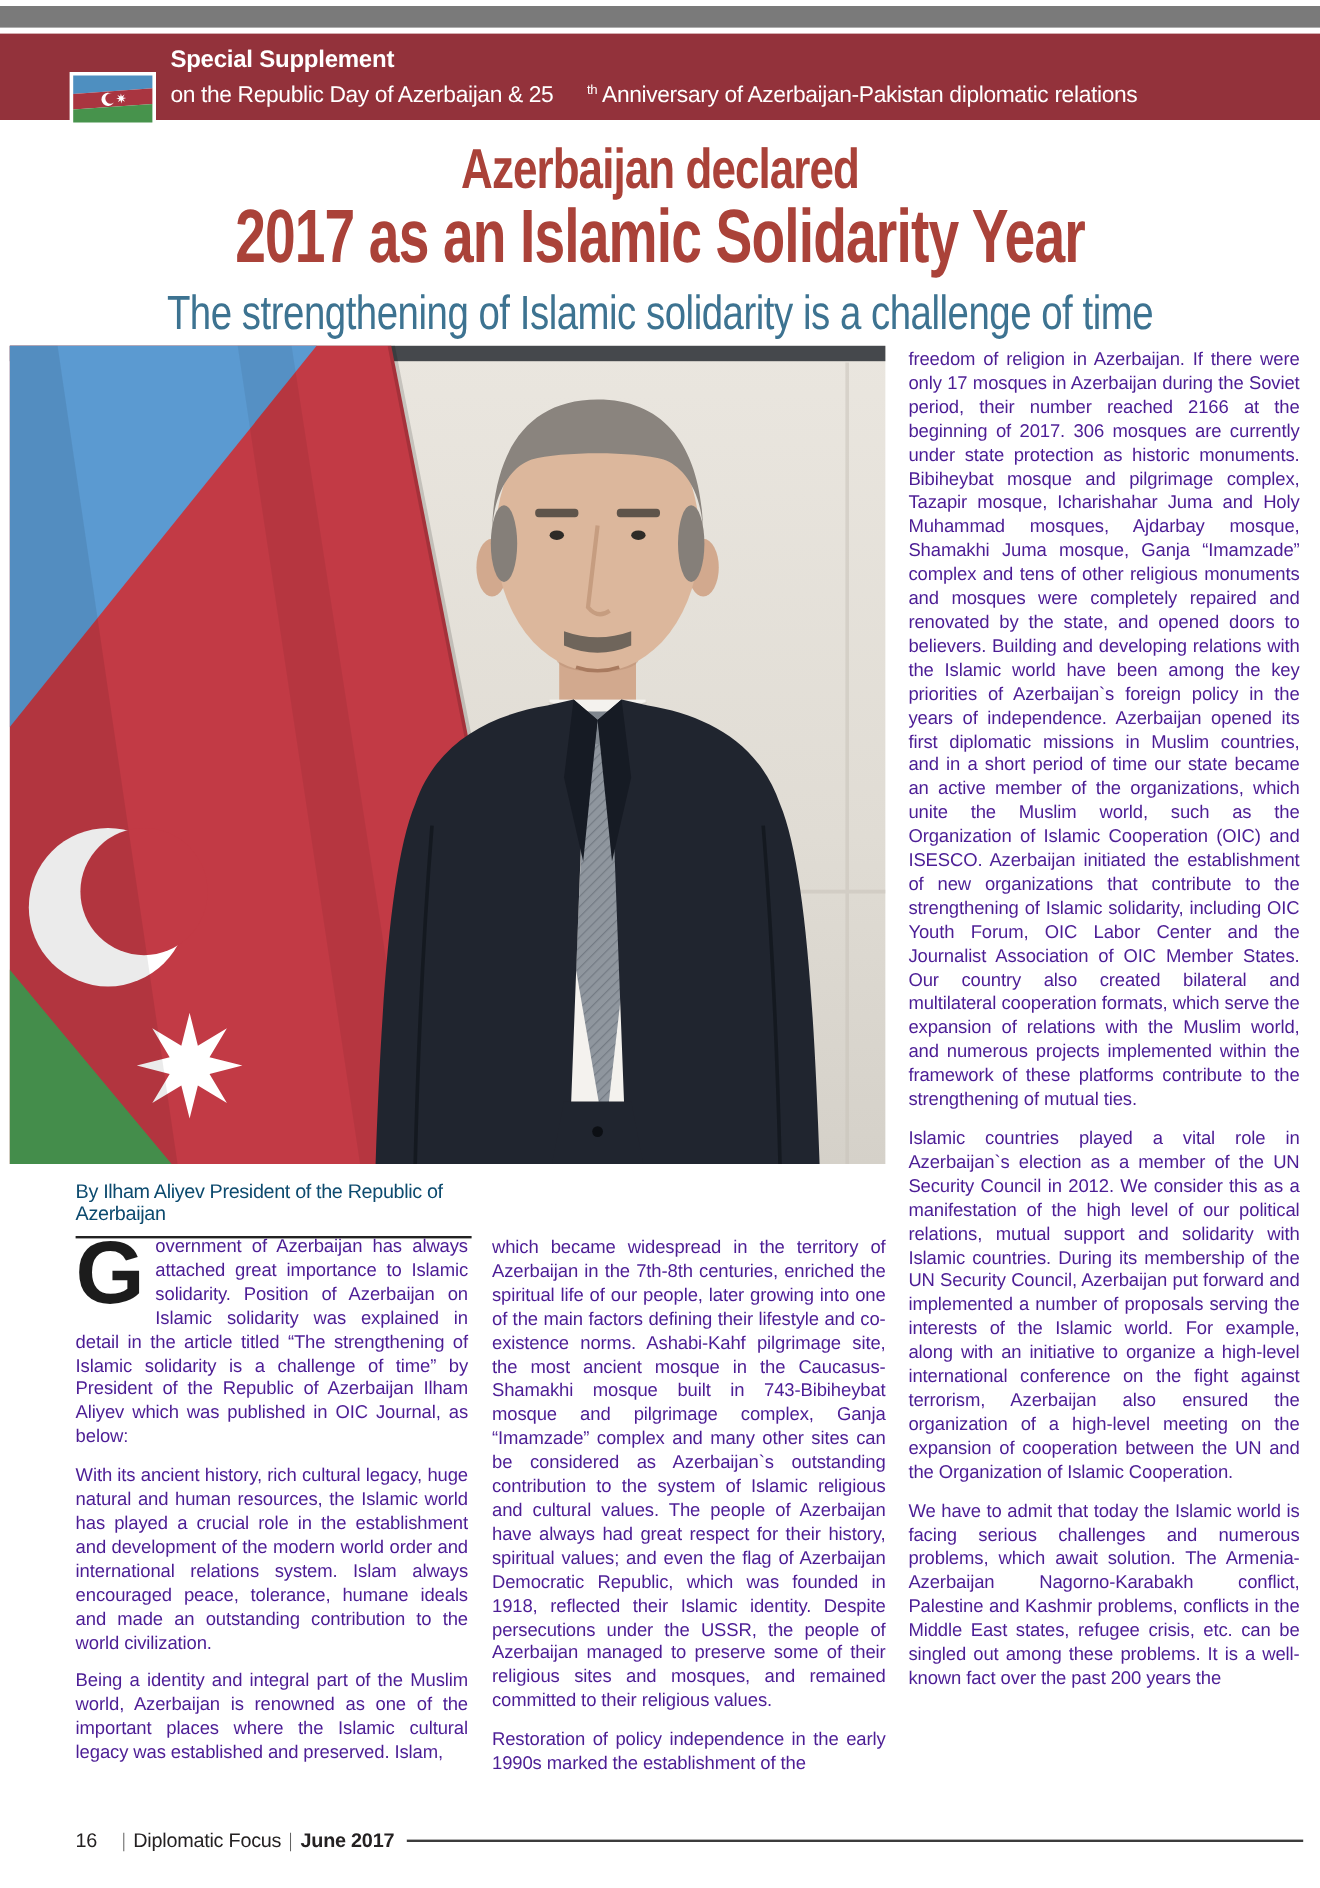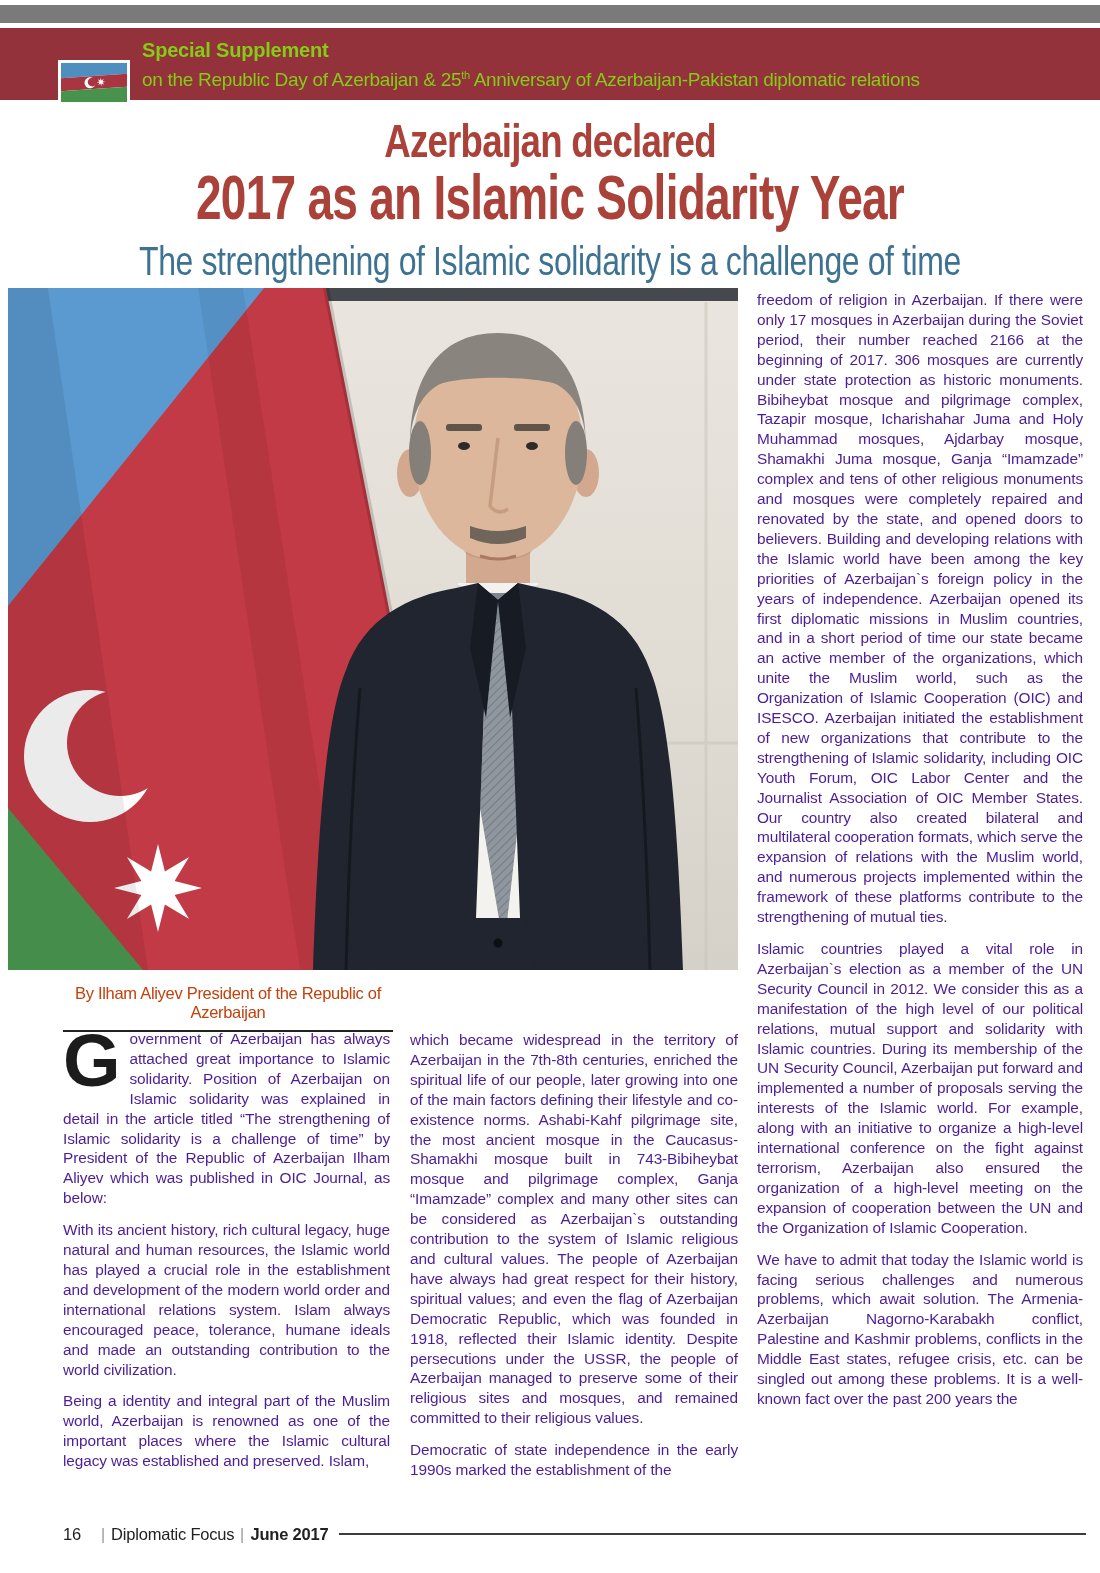--- a/index.html
+++ b/index.html
@@ -5,24 +5,24 @@
   html,body { margin:0; padding:0; background:#ffffff; }
   .page {
     position:relative; width:1100px; height:1573px; background:#ffffff;
     font-family:"Liberation Sans", sans-serif; overflow:hidden;
   }
 
   
   .top-bar { position:absolute; left:0; top:5px; width:1100px; height:18px; background:#7a7a7a; }
   .red-band { position:absolute; left:0; top:28px; width:1100px; height:72px; background:#93323B; }
 
-  .band-text { position:absolute; left:142px; top:9px; color:#84cc16; }
+  .band-text { position:absolute; left:142px; top:9px; color:#ffffff; }
   .band-line1 { font-size:20px; font-weight:bold; line-height:26px; letter-spacing:-0.2px; }
   .band-line2 { font-size:19px; line-height:25px; letter-spacing:-0.3px; }
-  .band-line2 sup { font-size:11px; vertical-align:7px; }
+  .band-line2 sup { font-size:11px; vertical-align:7px;margin-left:28px; }
 
   .flag-box {
     position:absolute; left:58px; top:60px; width:72px; height:45px;
     background:#ffffff; padding:3px; box-sizing:border-box;
   }
   .flag-box svg { display:block; width:100%; height:100%; }
 
   
   .title1 {
     position:absolute; left:0; right:0; top:116px; margin:0; text-align:center;
@@ -39,22 +39,22 @@
     font-size:40px; font-weight:400; color:#3D7391; letter-spacing:-0.5px;
     transform:scaleX(0.80); line-height:46px;
   }
 
   
   .photo { position:absolute; left:8px; top:288px; width:730px; height:682px; }
   .photo svg { display:block; width:100%; height:100%; }
 
   
   .caption {
-    position:absolute; left:63px; top:984px; width:330px; text-align:center;
-    font-size:16.5px; color:#c2410c; padding-bottom:8px;
+    position:absolute; left:63px; top:984px; width:330px; 
+    font-size:16.5px; color:#0c4a6e; padding-bottom:8px;
     border-bottom:2px solid #222222; letter-spacing:-0.3px;
   }
 
   
   .col {
     position:absolute; font-size:15.4px; line-height:19.9px; color:#4c1d95;
     text-align:justify; letter-spacing:-0.1px;
   }
   .col p { margin:0 0 12px 0; }
   .col-left  { left:63px;  top:1029px; width:327px; }
@@ -182,21 +182,21 @@
 
   <div class="caption">By Ilham Aliyev President of the Republic of Azerbaijan</div>
 
   <div class="col col-left">
       <p>Government of Azerbaijan has always attached great importance to Islamic solidarity. Position of Azerbaijan on Islamic solidarity was explained in detail in the article titled “The strengthening of Islamic solidarity is a challenge of time” by President of the Republic of Azerbaijan Ilham Aliyev which was published in OIC Journal, as below:</p>
       <p>With its ancient history, rich cultural legacy, huge natural and human resources, the Islamic world has played a crucial role in the establishment and development of the modern world order and international relations system. Islam always encouraged peace, tolerance, humane ideals and made an outstanding contribution to the world civilization.</p>
       <p>Being a identity and integral part of the Muslim world, Azerbaijan is renowned as one of the important places where the Islamic cultural legacy was established and preserved. Islam,</p>
     </div>
   <div class="col col-mid">
       <p>which became widespread in the territory of Azerbaijan in the 7th-8th centuries, enriched the spiritual life of our people, later growing into one of the main factors defining their lifestyle and co-existence norms. Ashabi-Kahf pilgrimage site, the most ancient mosque in the Caucasus-Shamakhi mosque built in 743-Bibiheybat mosque and pilgrimage complex, Ganja “Imamzade” complex and many other sites can be considered as Azerbaijan`s outstanding contribution to the system of Islamic religious and cultural values. The people of Azerbaijan have always had great respect for their history, spiritual values; and even the flag of Azerbaijan Democratic Republic, which was founded in 1918, reflected their Islamic identity. Despite persecutions under the USSR, the people of Azerbaijan managed to preserve some of their religious sites and mosques, and remained committed to their religious values.</p>
-      <p>Democratic of state independence in the early 1990s marked the establishment of the</p>
+      <p>Restoration of policy independence in the early 1990s marked the establishment of the</p>
     </div>
   <div class="col col-right">
       <p>freedom of religion in Azerbaijan. If there were only 17 mosques in Azerbaijan during the Soviet period, their number reached 2166 at the beginning of 2017. 306 mosques are currently under state protection as historic monuments. Bibiheybat mosque and pilgrimage complex, Tazapir mosque, Icharishahar Juma and Holy Muhammad mosques, Ajdarbay mosque, Shamakhi Juma mosque, Ganja “Imamzade” complex and tens of other religious monuments and mosques were completely repaired and renovated by the state, and opened doors to believers. Building and developing relations with the Islamic world have been among the key priorities of Azerbaijan`s foreign policy in the years of independence. Azerbaijan opened its first diplomatic missions in Muslim countries, and in a short period of time our state became an active member of the organizations, which unite the Muslim world, such as the Organization of Islamic Cooperation (OIC) and ISESCO. Azerbaijan initiated the establishment of new organizations that contribute to the strengthening of Islamic solidarity, including OIC Youth Forum, OIC Labor Center and the Journalist Association of OIC Member States. Our country also created bilateral and multilateral cooperation formats, which serve the expansion of relations with the Muslim world, and numerous projects implemented within the framework of these platforms contribute to the strengthening of mutual ties.</p>
       <p>Islamic countries played a vital role in Azerbaijan`s election as a member of the UN Security Council in 2012. We consider this as a manifestation of the high level of our political relations, mutual support and solidarity with Islamic countries. During its membership of the UN Security Council, Azerbaijan put forward and implemented a number of proposals serving the interests of the Islamic world. For example, along with an initiative to organize a high-level international conference on the fight against terrorism, Azerbaijan also ensured the organization of a high-level meeting on the expansion of cooperation between the UN and the Organization of Islamic Cooperation.</p>
       <p>We have to admit that today the Islamic world is facing serious challenges and numerous problems, which await solution. The Armenia-Azerbaijan Nagorno-Karabakh conflict, Palestine and Kashmir problems, conflicts in the Middle East states, refugee crisis, etc. can be singled out among these problems. It is a well-known fact over the past 200 years the</p>
     </div>
 
   <div class="footer">
     <span class="pnum">16</span>
     <span class="sep">|</span>

